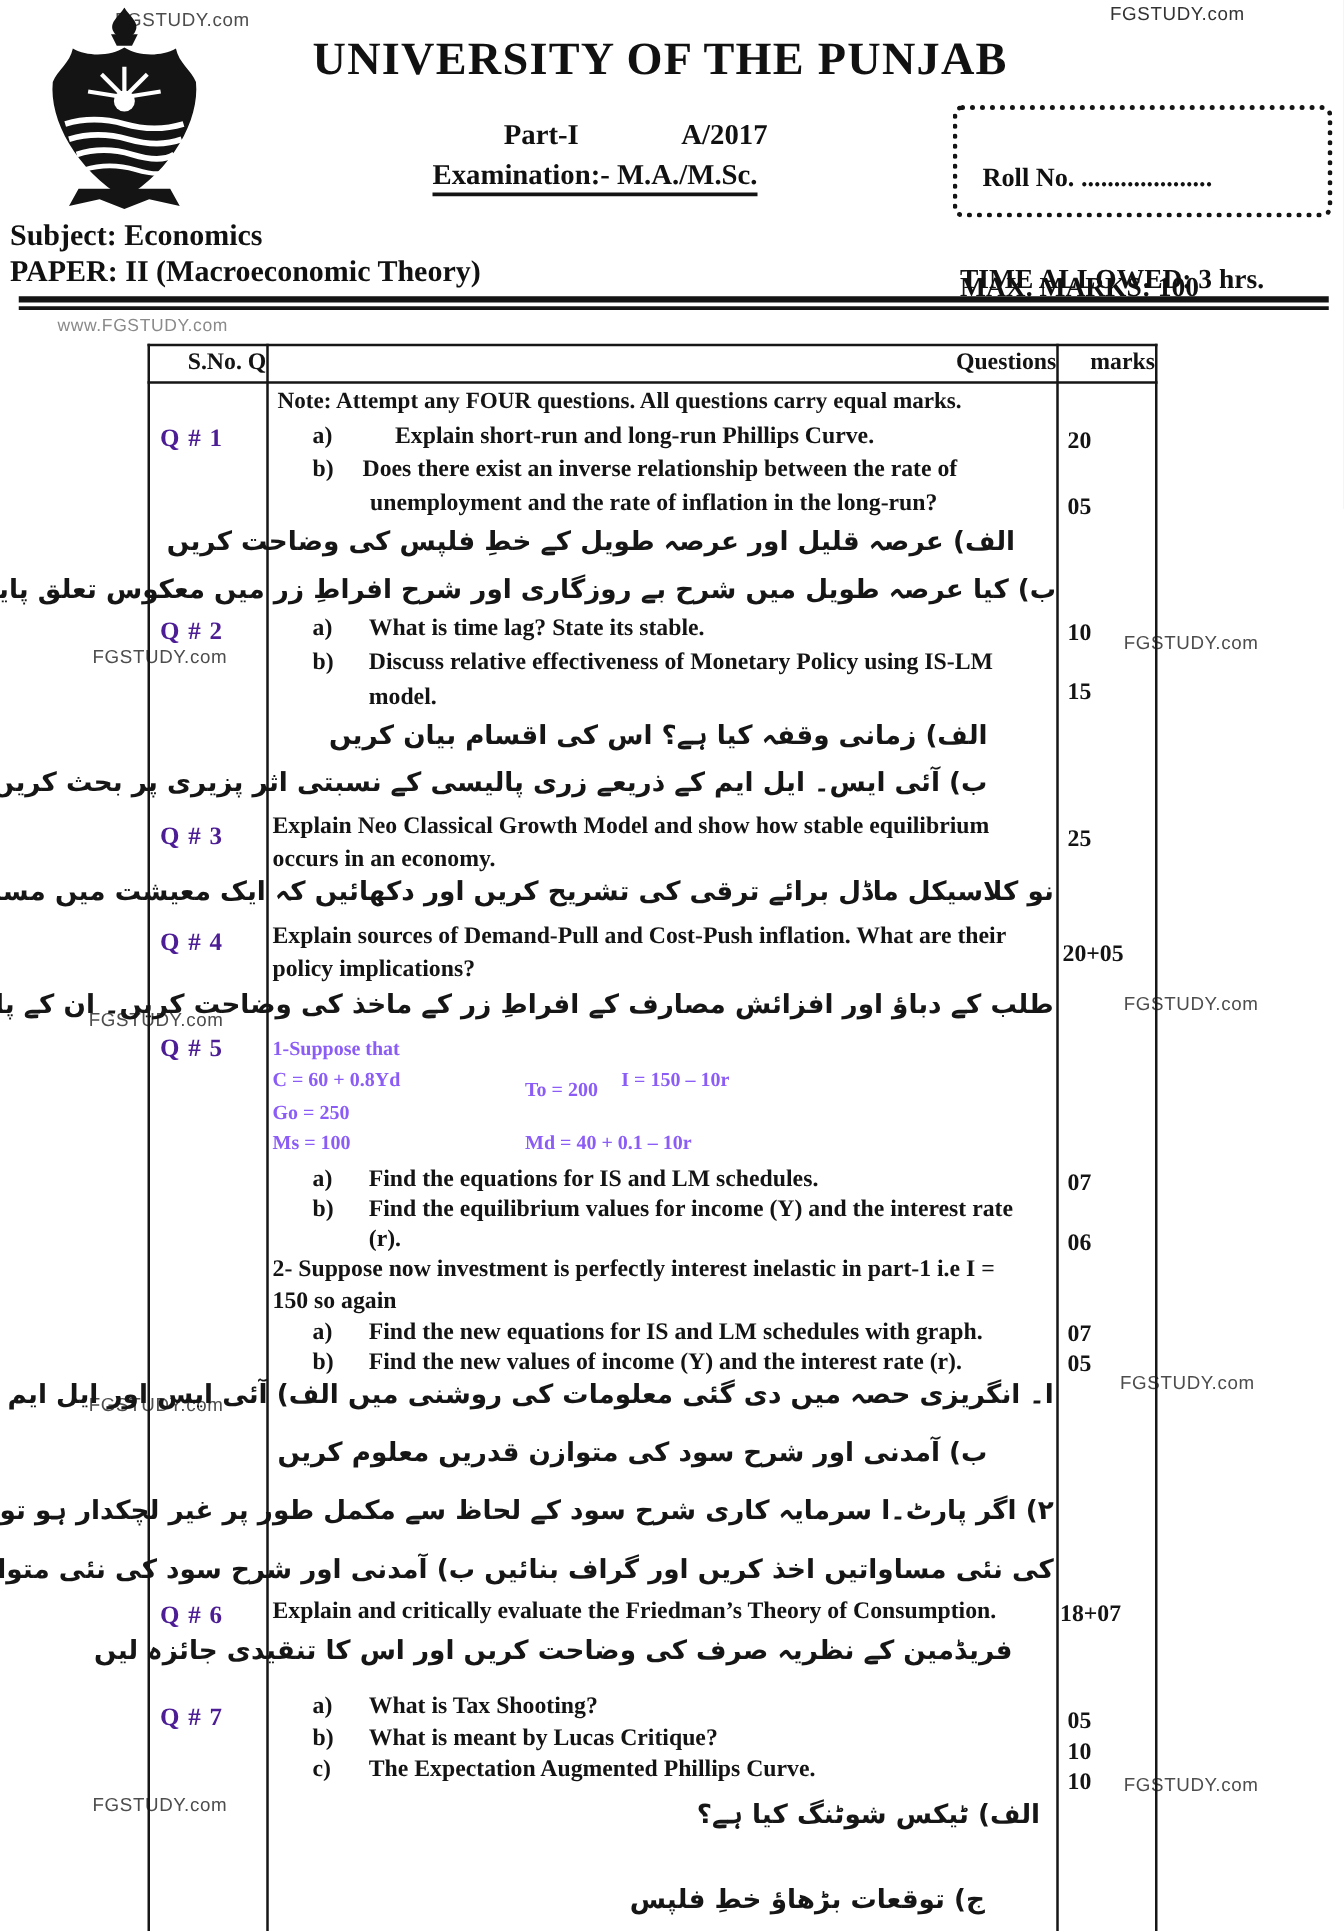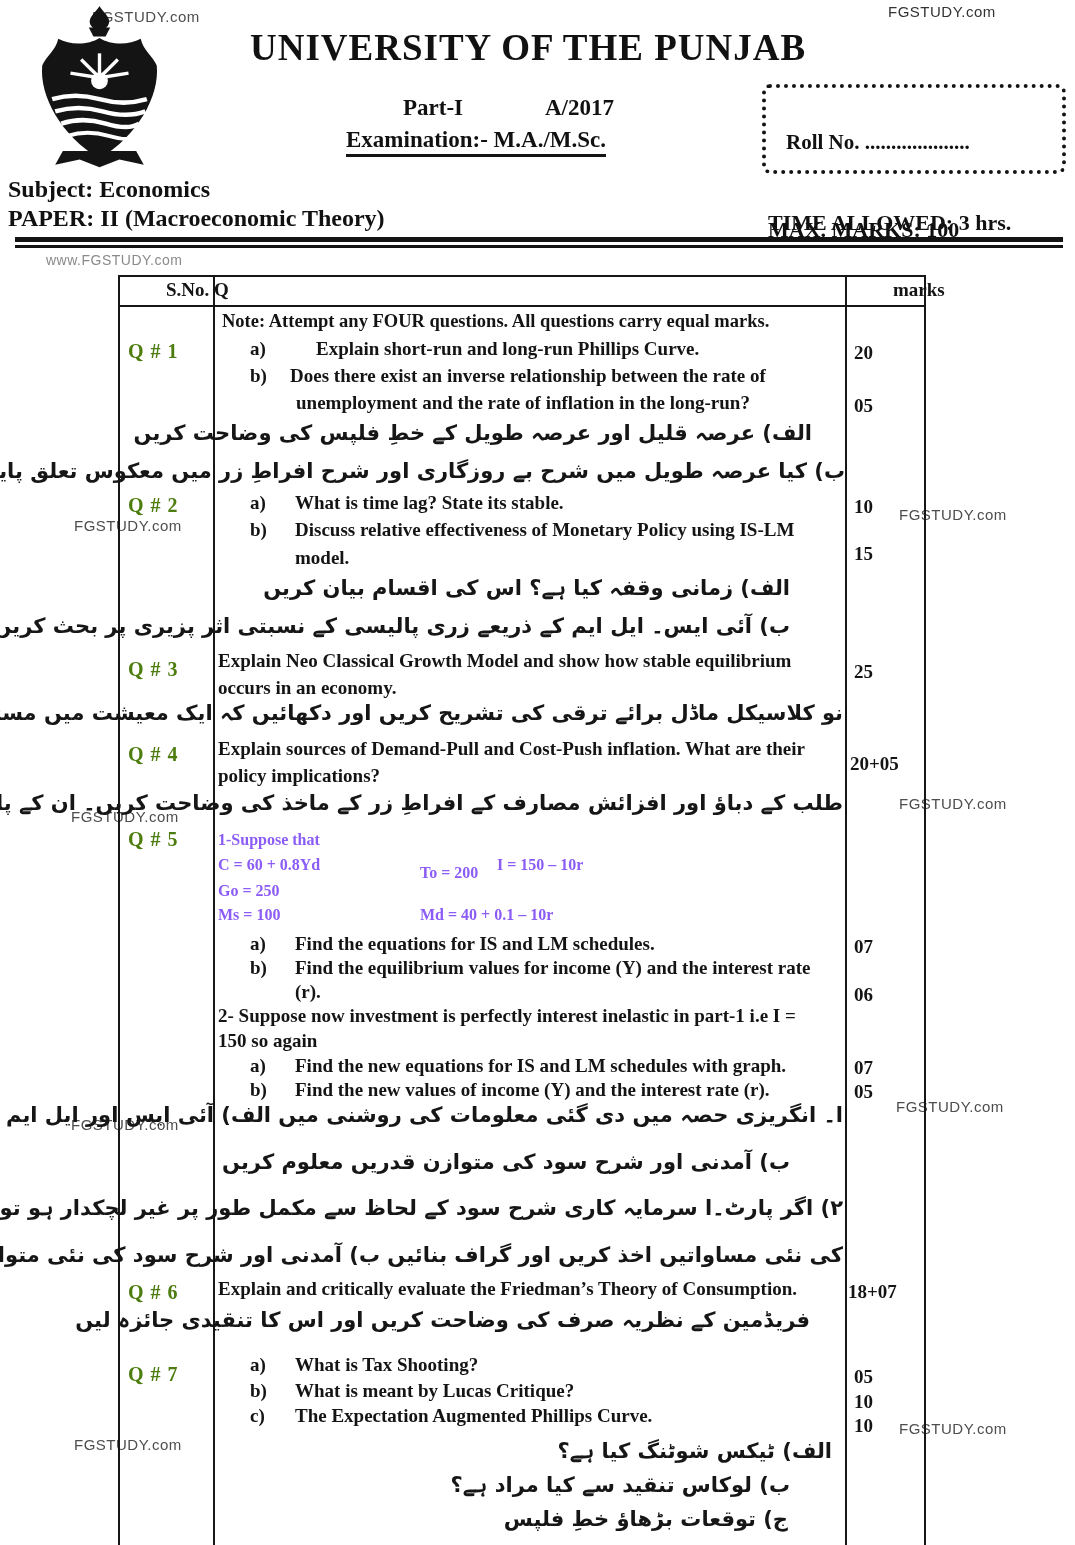--- a/index.html
+++ b/index.html
@@ -2,39 +2,39 @@
 <html><head>
 <meta charset="utf-8">
 <style>
   html,body{margin:0;padding:0;background:#e8e8e8;}
   #page{position:relative;width:1075px;height:1545px;background:#ffffff;overflow:hidden;
         font-family:"Liberation Serif",serif;color:#111;}
   .abs{position:absolute;white-space:nowrap;}
   
   .en{font-size:19px;font-weight:700;color:#141414;z-index:4;}
   .eq{font-size:16px;font-weight:700;color:#8b5cf6;z-index:4;}
-  .qlabel{font-size:20px;font-weight:600;color:#4d7c0f;z-index:4;letter-spacing:1px;}
+  .qlabel{font-size:20px;font-weight:600;color:#4c1d95;z-index:4;letter-spacing:1px;}
   .marks{font-size:19px;font-weight:700;color:#141414;z-index:4;}
   .urdu{font-family:"DejaVu Sans",sans-serif;font-size:21px;font-weight:600;color:#161616;
         direction:rtl;unicode-bidi:plaintext;z-index:6;}
   
   .title{font-size:37px;font-weight:700;letter-spacing:1px;text-align:center;}
   .h-bold{font-weight:700;}
   
   .wm{font-family:"Liberation Sans",sans-serif;font-size:15px;color:#4d4d4d;
       letter-spacing:.5px;z-index:1;}
   .wm-light{color:#8a8a8a;font-size:14px;}
   
   .vline{position:absolute;width:2px;background:#161616;z-index:3;}
   .hline{position:absolute;height:2px;background:#161616;z-index:3;}
   .bar{position:absolute;background:#141414;z-index:2;}
   
   .rollbox{position:absolute;left:762px;top:84px;width:296px;height:82px;
            border:4px dotted #141414;border-radius:8px;z-index:4;}
-  .center{text-align:left;padding-left:48px;}
+  .center{text-align:right;}
   .underline{border-bottom:3px solid #141414;padding-bottom:1px;}
   svg{display:block;}
 </style>
 </head>
 <body>
 
 <div id="page">
 
   <div class="abs wm" style="left:92px;top:8px;">FGSTUDY.com</div>
   <div class="abs wm" style="left:888px;top:3px;color:#333;">FGSTUDY.com</div>
@@ -89,20 +89,21 @@
   <div class="bar" style="left:15px;top:245px;width:1048px;height:3px;"></div>
 
   <div class="hline" style="left:118px;top:275px;width:808px;"></div>
   <div class="hline" style="left:118px;top:305px;width:808px;"></div>
   <div class="vline" style="left:118px;top:275px;height:1270px;"></div>
   <div class="vline" style="left:213px;top:275px;height:1270px;"></div>
   <div class="vline" style="left:845px;top:275px;height:1270px;"></div>
   <div class="vline" style="left:924px;top:275px;height:1270px;"></div>
 
   <div class="abs en center" style="left:118px;top:279px;width:95px;">S.No. Q</div>
+  <div class="abs en center" style="left:213px;top:279px;width:632px;">Questions</div>
   <div class="abs en center" style="left:845px;top:279px;width:79px;">marks</div>
 
   <div class="abs en" style="left:222px;top:311px;font-size:18.5px;">Note: Attempt any FOUR questions. All questions carry equal marks.</div>
 
   <div class="abs qlabel" style="left:128px;top:340px;">Q # 1</div>
   <div class="abs en" style="left:250px;top:338px;">a)</div>
   <div class="abs en" style="left:316px;top:338px;">Explain short-run and long-run Phillips Curve.</div>
   <div class="abs en" style="left:250px;top:365px;">b)</div>
   <div class="abs en" style="left:296px;top:392px;">unemployment and the rate of inflation in the long-run?</div>
   <div class="abs en" style="left:290px;top:365px;">Does there exist an inverse relationship between the rate of</div>
@@ -171,16 +172,15 @@
   <div class="abs en" style="left:250px;top:1354px;">a)</div>
   <div class="abs en" style="left:295px;top:1354px;">What is Tax Shooting?</div>
   <div class="abs en" style="left:250px;top:1380px;">b)</div>
   <div class="abs en" style="left:295px;top:1380px;">What is meant by Lucas Critique?</div>
   <div class="abs en" style="left:250px;top:1405px;">c)</div>
   <div class="abs en" style="left:295px;top:1405px;">The Expectation Augmented Phillips Curve.</div>
   <div class="abs marks" style="left:854px;top:1366px;">05</div>
   <div class="abs marks" style="left:854px;top:1391px;">10</div>
   <div class="abs marks" style="left:854px;top:1415px;">10</div>
   <div class="abs urdu" style="right:243px;top:1439px;">الف) ٹیکس شوٹنگ کیا ہے؟</div>
-  <div class="abs urdu" style="right:285px;top:1473px;">ب) لوکاس تنقید سے کیا مراد ہے؟</div>
   <div class="abs urdu" style="right:287px;top:1507px;">ج) توقعات بڑھاؤ خطِ فلپس</div>
 
 </div>
 
 </body></html>

